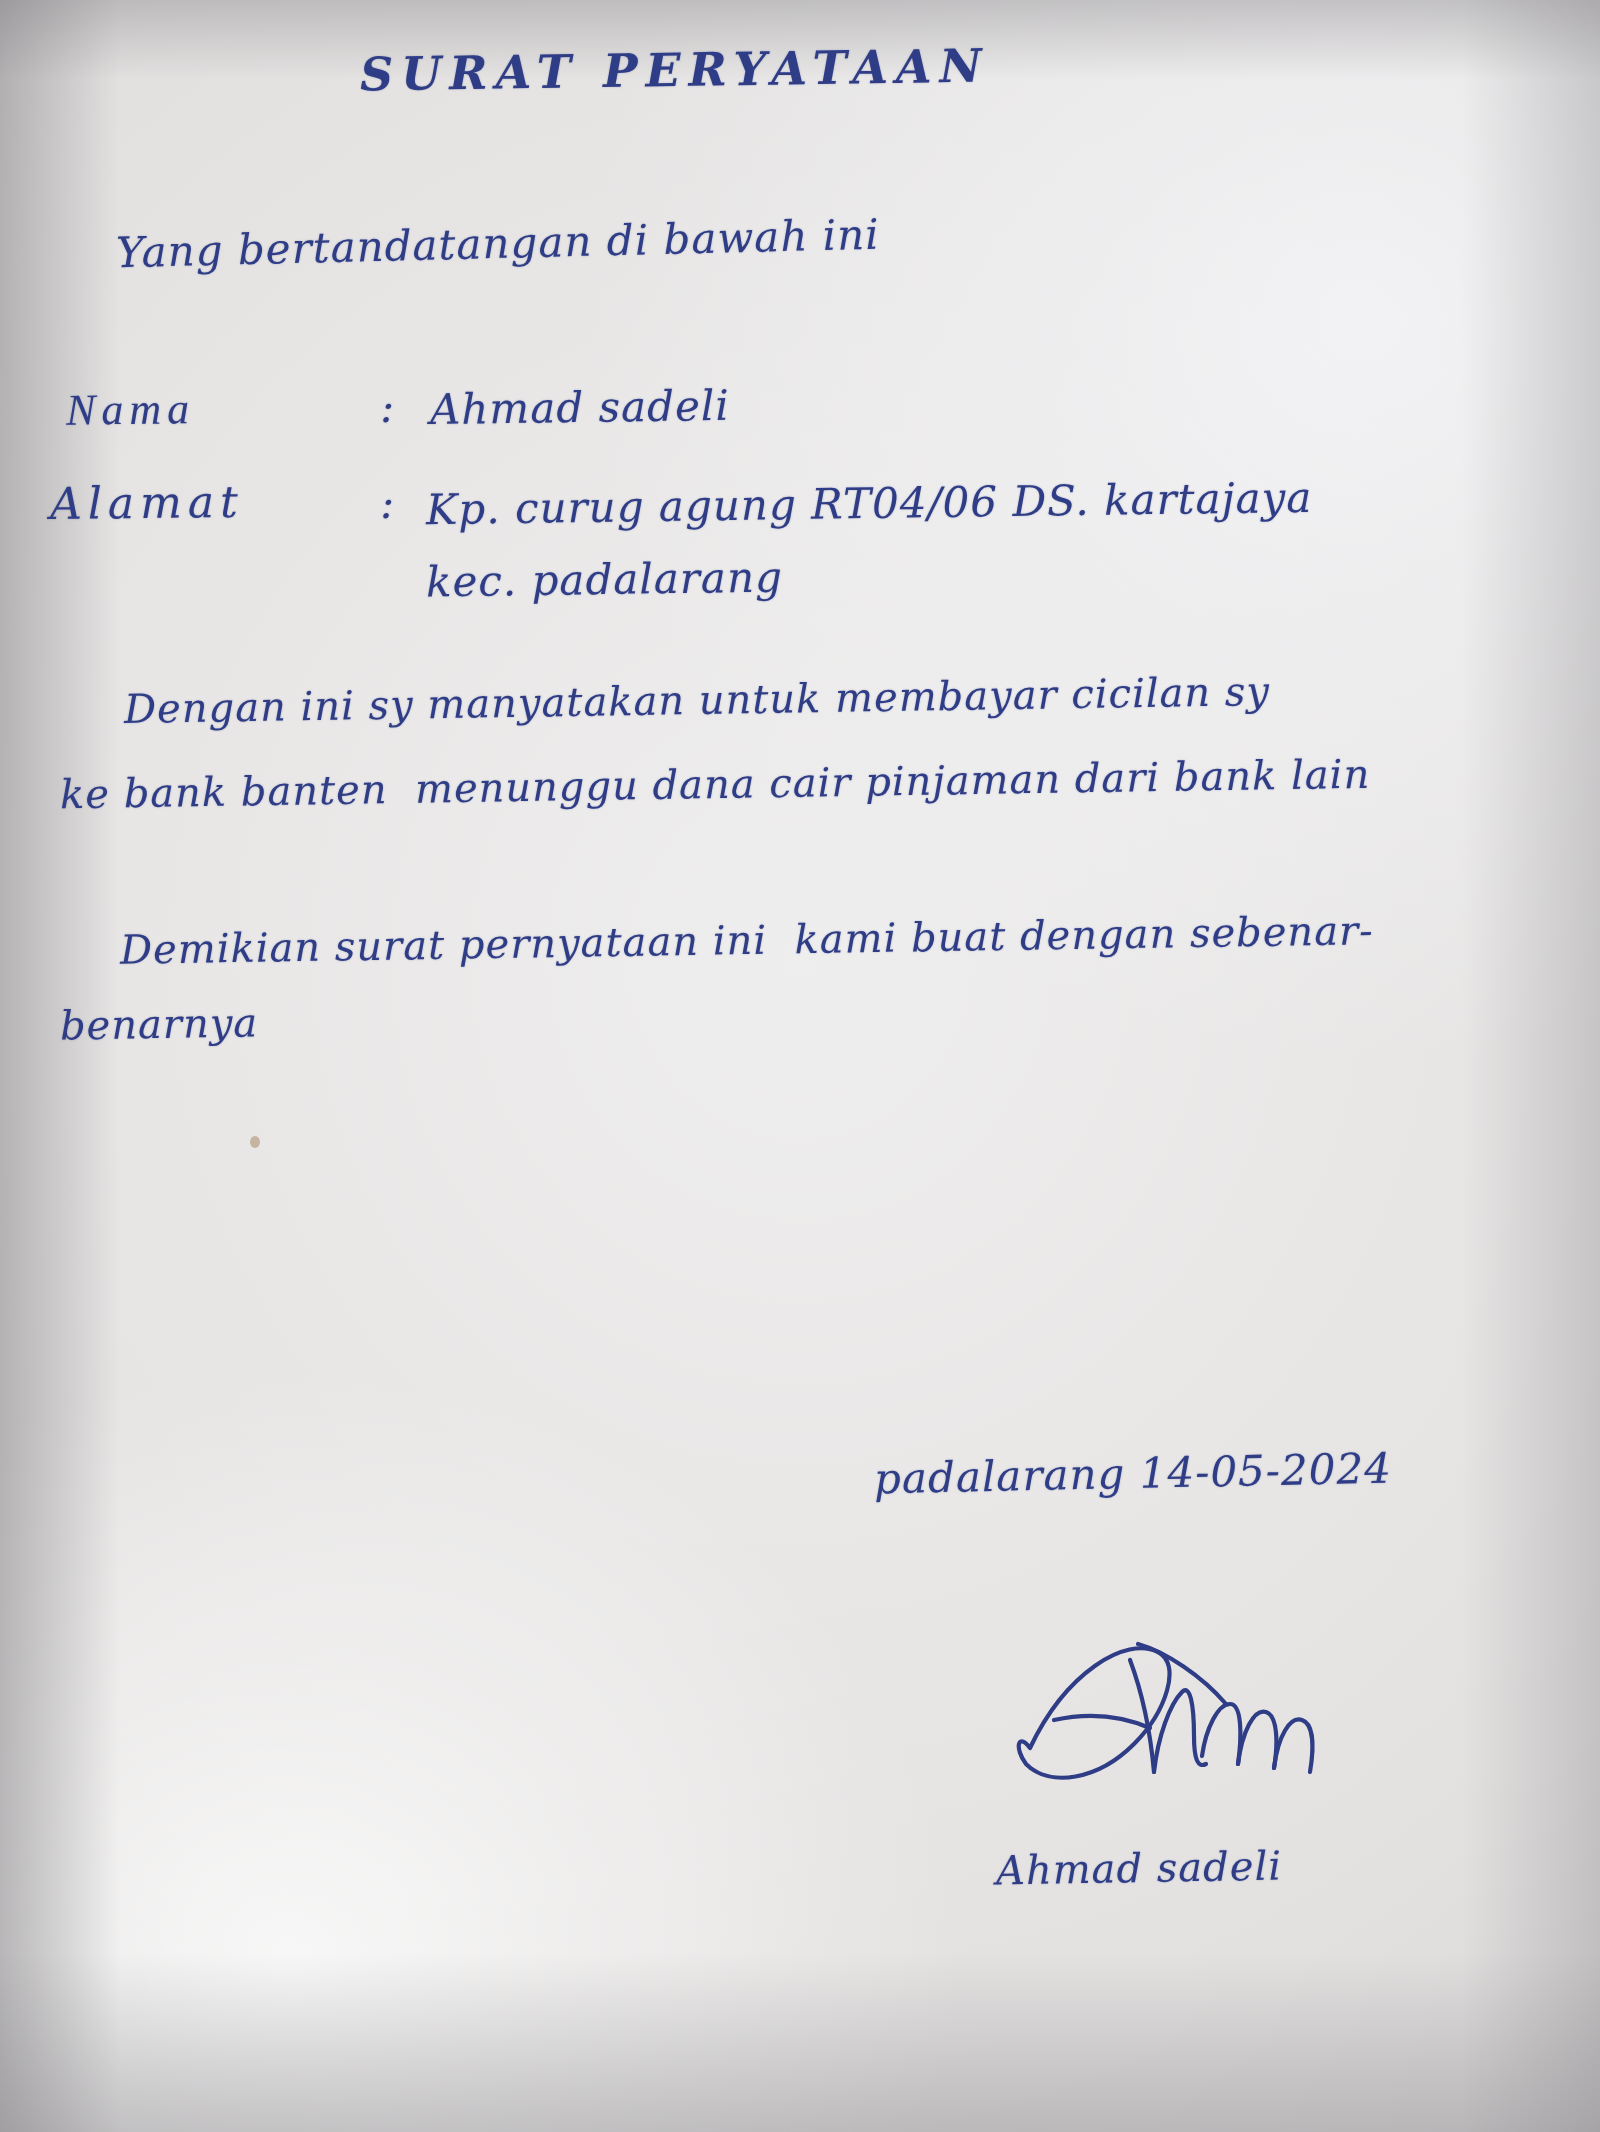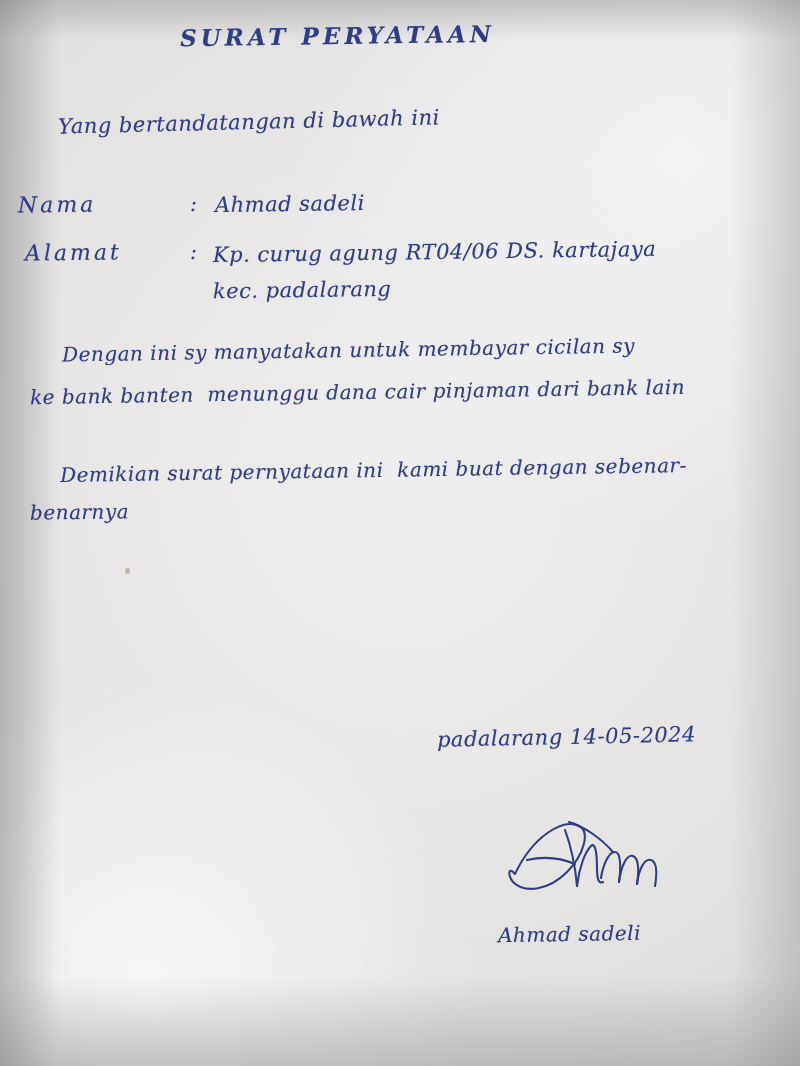--- a/index.html
+++ b/index.html
@@ -96,21 +96,21 @@
   <div class="shade-left"></div>
   <div class="shade-top"></div>
   <div class="shade-right"></div>
   <div class="shade-bottom"></div>
   <div class="speck" style="left:125px; top:568px;"></div>
 
   <div class="hw title" style="left:180px; top:22px;">SURAT PERYATAAN</div>
 
   <div class="hw line-1" style="left:58px; top:110px;">Yang bertandatangan di bawah ini</div>
 
-  <div class="hw label" style="left:18px; top:192px;">Nama</div>
+  <div class="hw label" style="left:33px; top:192px;font-family:Liberation Serif, serif;">Nama</div>
   <div class="hw value" style="left:190px; top:192px;">:</div>
   <div class="hw value" style="left:215px; top:192px;">Ahmad sadeli</div>
 
   <div class="hw label" style="left:25px; top:240px;">Alamat</div>
   <div class="hw value" style="left:190px; top:240px;">:</div>
   <div class="hw value" style="left:213px; top:240px;">Kp. curug agung RT04/06 DS. kartajaya</div>
   <div class="hw value" style="left:213px; top:278px;">kec. padalarang</div>
 
   <div class="hw body-line" style="left:62px; top:338px;">Dengan ini sy manyatakan untuk membayar cicilan sy</div>
   <div class="hw body-line" style="left:30px; top:380px;">ke bank banten  menunggu dana cair pinjaman dari bank lain</div>

